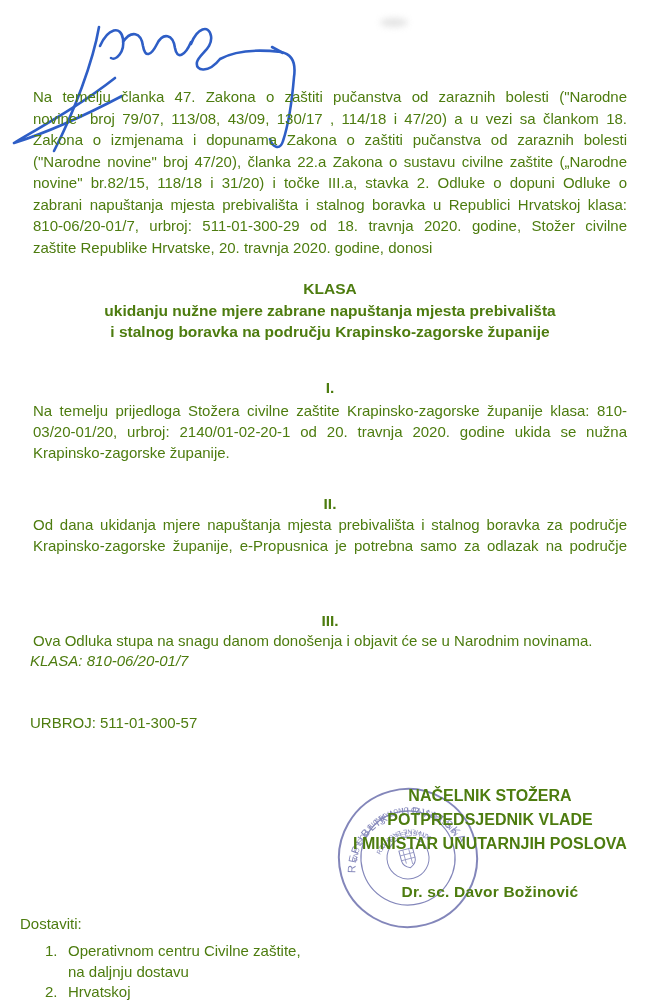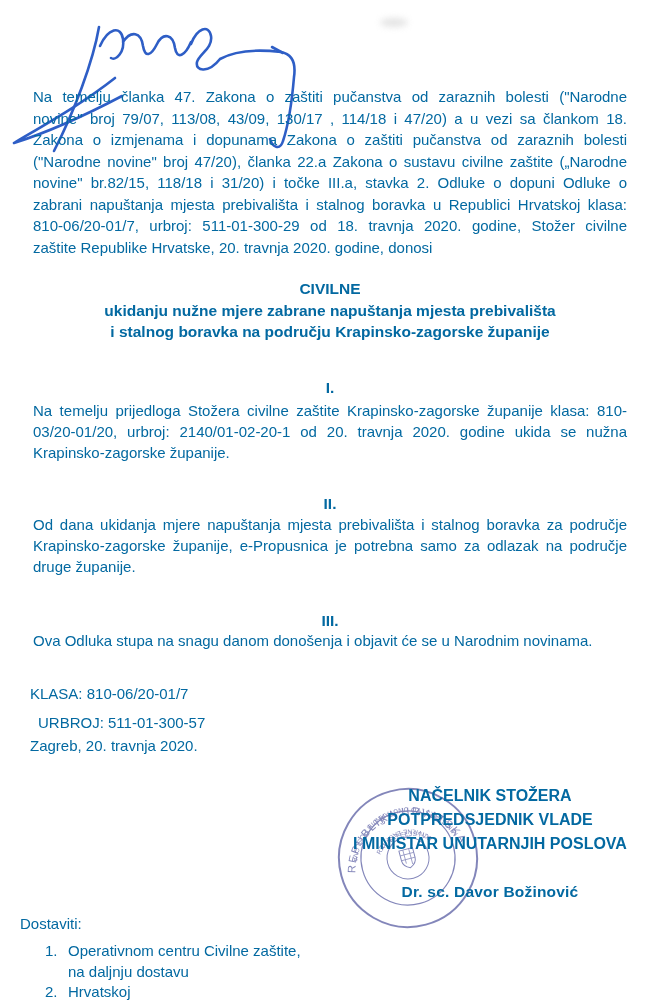--- a/index.html
+++ b/index.html
@@ -1,18 +1,18 @@
 <!DOCTYPE html>
 <html><head>
 <meta charset="utf-8">
 <style>
   html,body{margin:0;padding:0;background:#ffffff;}
   .doc{
     position:relative;width:660px;height:1008px;background:#ffffff;
-    font-family:"Liberation Sans",sans-serif;color:#0369a1;overflow:hidden;
+    font-family:"Liberation Sans",sans-serif;color:#4d7c0f;overflow:hidden;
   }
   .abs{position:absolute;}
   .smudge{left:380px;top:18px;width:28px;height:9px;background:#cfcfcf;
     border-radius:50%;filter:blur(3px);opacity:.55;}
   .preamble{left:33px;right:33px;top:86px;font-size:15px;line-height:21.5px;}
   .jline{text-align:justify;text-align-last:justify;}
   .jline.last{text-align-last:left;}
   .title-block{left:0;right:0;top:278px;text-align:center;font-weight:bold;
     font-size:15.5px;line-height:21.5px;}
   .sec-num{left:0;right:0;text-align:center;font-weight:bold;font-size:15.5px;}
@@ -42,51 +42,49 @@
     <div class="jline">Zakona o izmjenama i dopunama Zakona o zaštiti pučanstva od zaraznih bolesti</div>
     <div class="jline">("Narodne novine" broj 47/20), članka 22.a Zakona o sustavu civilne zaštite („Narodne</div>
     <div class="jline">novine" br.82/15, 118/18 i 31/20) i točke III.a, stavka 2. Odluke o dopuni Odluke o</div>
     <div class="jline">zabrani napuštanja mjesta prebivališta i stalnog boravka u Republici Hrvatskoj klasa:</div>
     <div class="jline">810-06/20-01/7, urbroj: 511-01-300-29 od 18. travnja 2020. godine, Stožer civilne</div>
     <div class="jline last">zaštite Republike Hrvatske, 20. travnja 2020. godine, donosi</div>
   </div>
 
   
   <div class="abs title-block">
-    <div>CIVILNE</div>
+    <div>KLASA</div>
     <div>ukidanju nužne mjere zabrane napuštanja mjesta prebivališta</div>
     <div>i stalnog boravka na području Krapinsko-zagorske županije</div>
   </div>
 
   
   <div class="abs sec-num" style="top:379px;">I.</div>
   <div class="abs para" style="top:400px;">
     <div class="jline">Na temelju prijedloga Stožera civilne zaštite Krapinsko-zagorske županije klasa: 810-</div>
     <div class="jline">03/20-01/20, urbroj: 2140/01-02-20-1 od 20. travnja 2020. godine ukida se nužna</div>
     <div class="jline last">Krapinsko-zagorske županije.</div>
   </div>
 
   
   <div class="abs sec-num" style="top:495px;text-align:center;">II.</div>
   <div class="abs para" style="top:514px;">
     <div class="jline">Od dana ukidanja mjere napuštanja mjesta prebivališta i stalnog boravka za područje</div>
     <div class="jline">Krapinsko-zagorske županije, e-Propusnica je potrebna samo za odlazak na područje</div>
-    <div class="jline last">druge županije.</div>
   </div>
 
   
   <div class="abs para" style="top:630px;">
     <div>Ova Odluka stupa na snagu danom donošenja i objavit će se u Narodnim novinama.</div>
   </div>
   <div class="abs sec-num" style="top:612px;">III.</div>
 
   
-  <div class="abs meta-line" style="top:685px;">KLASA: 810-06/20-01/7</div>
-  <div class="abs meta-line" style="top:714px;margin-left:8px;">URBROJ: 511-01-300-57</div>
-  <div class="abs meta-line" style="top:737px;">Zagreb, 20. travnja 2020.</div>
+  <div class="abs meta-line" style="top:652px;font-style:italic;">KLASA: 810-06/20-01/7</div>
+  <div class="abs meta-line" style="top:714px;">URBROJ: 511-01-300-57</div>
 
   
   <svg class="abs stamp" viewBox="0 0 150 150">
     <g transform="rotate(-15 75 75)" stroke="#6569a9" fill="none" stroke-width="2">
       <circle cx="75" cy="75" r="69"></circle>
       <circle cx="75" cy="75" r="47" stroke-width="1.2"></circle>
       <circle cx="75" cy="75" r="21" stroke-width="1"></circle>
       <path id="arcTop" d="M 20,78 A 56,56 0 0 1 130,78" stroke="none"></path>
       <path id="arcBottom" d="M 131,71 A 57,57 0 0 0 19,71" stroke="none"></path>
       <path id="arcInTop" d="M 41,80 A 35,35 0 0 1 109,80" stroke="none"></path>

